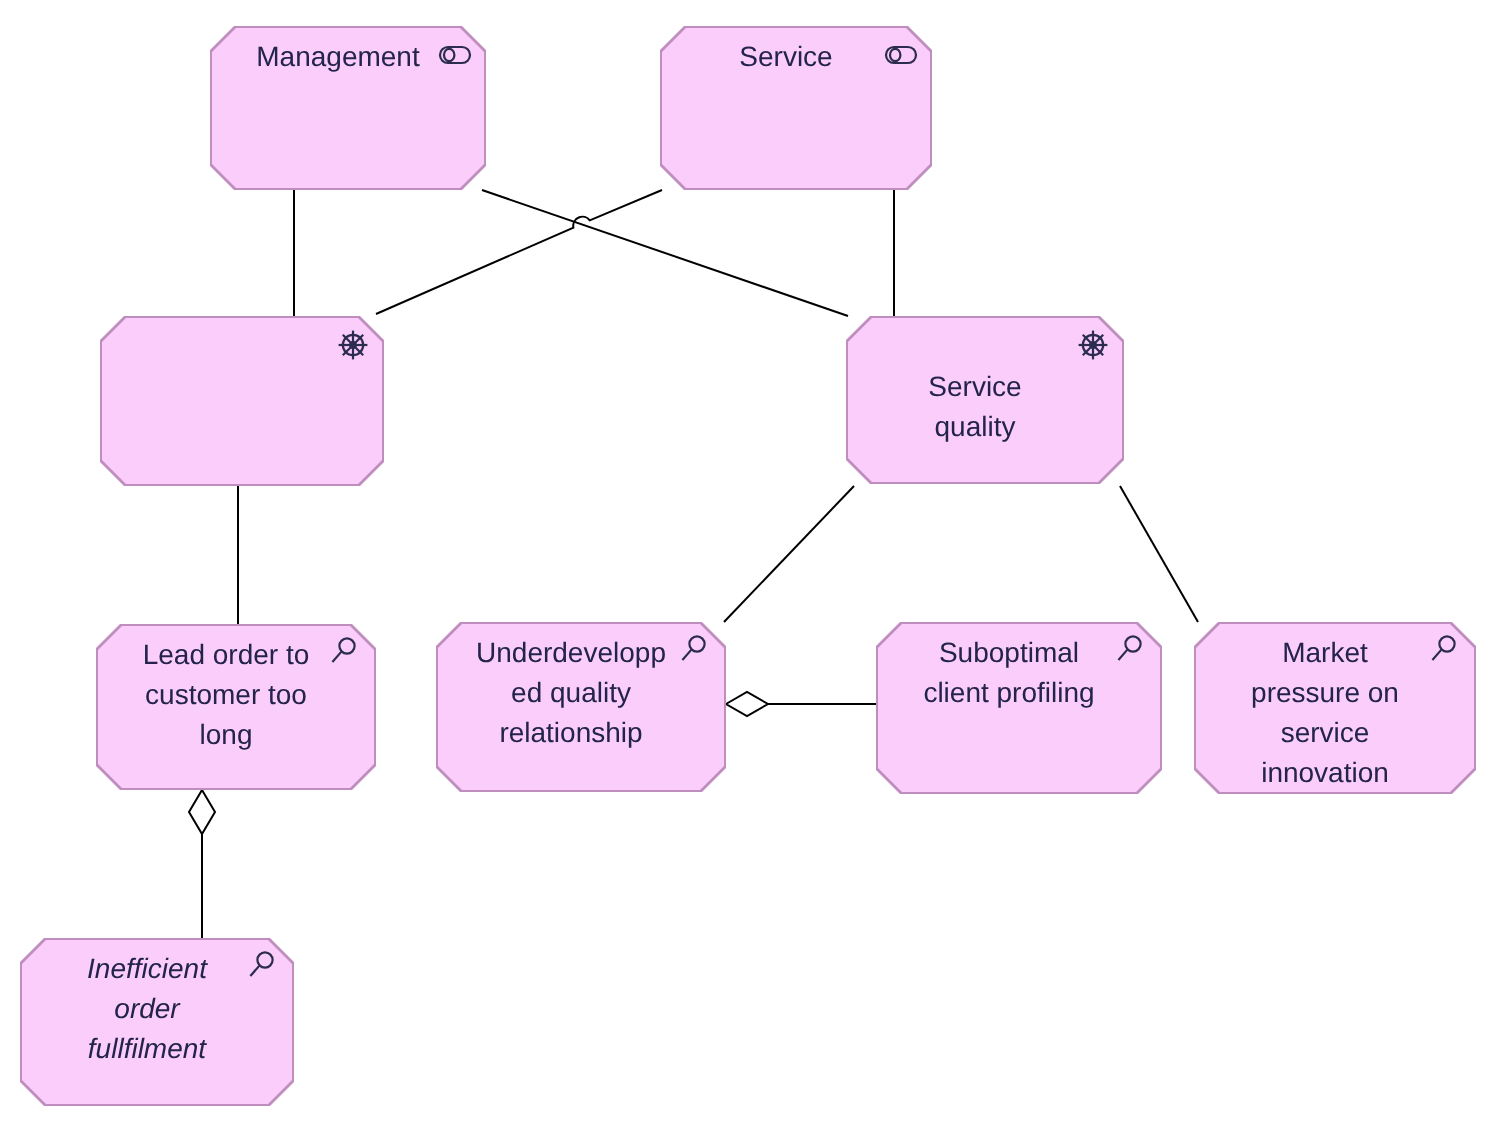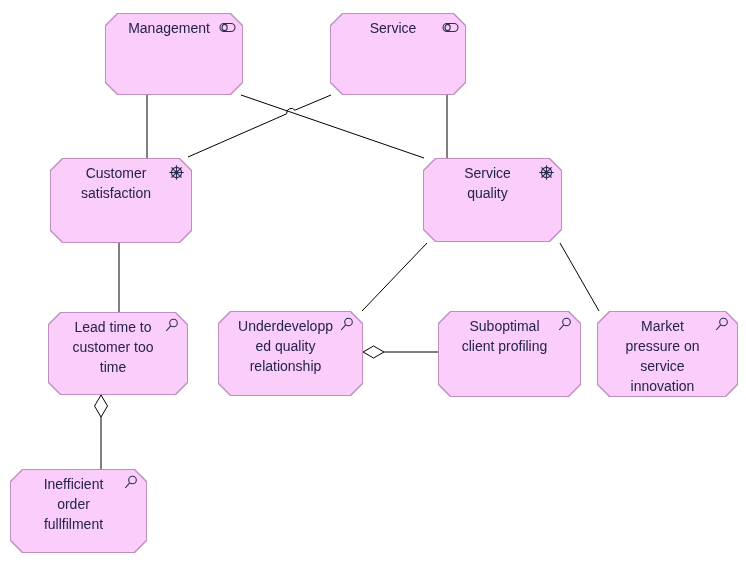--- a/index.html
+++ b/index.html
@@ -13,26 +13,26 @@
   .node .bg{position:absolute;inset:0;background:#bf8ebf;}
   .node .fg{position:absolute;inset:1px;background:#facdfa;}
   .label{
     position:absolute;top:5px;left:50%;transform:translateX(calc(-50% - 5px));
     text-align:center;font-size:14px;line-height:20px;color:#23234b;
   }
   .nowrap .label{white-space:nowrap;}
   .icon{position:absolute;top:6px;right:7px;width:17px;height:17px;}
   .icon svg{display:block;}
   .n-cs .label{width:95px;}
-  .n-sq .label{width:62px;}
+  .n-sq .label{width:62px;margin-top:20px;}
   .n-lt .label{width:106px;}
   .n-ud .label{width:101px;overflow-wrap:break-word;}
   .n-so .label{width:86px;}
   .n-mp .label{width:94px;}
-  .n-io .label{width:92px;}
+  .n-io .label{width:92px;font-style:italic;}
 </style>
 </head>
 <body>
 
 <div id="canvas">
 
   <svg id="wires" viewBox="0 0 746 566" xmlns="http://www.w3.org/2000/svg">
     <g stroke="#000000" stroke-width="1" fill="none">
       <line x1="147" y1="94" x2="147" y2="158"></line>
       <line x1="447" y1="94" x2="447" y2="158"></line>
@@ -80,21 +80,20 @@
         <g stroke="#2c2c50" stroke-width="1.1">
           <line x1="8.5" y1="1.3" x2="8.5" y2="15.7"></line>
           <line x1="1.3" y1="8.5" x2="15.7" y2="8.5"></line>
           <line x1="3.4" y1="3.4" x2="13.6" y2="13.6"></line>
           <line x1="3.4" y1="13.6" x2="13.6" y2="3.4"></line>
           <circle cx="8.5" cy="8.5" r="5.1" fill="none"></circle>
           <circle cx="8.5" cy="8.5" r="1.4" fill="#2c2c50"></circle>
         </g>
       </svg>
     </span>
-    <div class="label">Customer satisfaction</div>
   </div>
 
   <div class="node n-sq" style="left:423px;top:158px;width:139px;height:84px">
     <div class="bg oct"></div>
     <div class="fg oct"></div>
     <span class="icon">
       <svg width="17" height="17" viewBox="0 0 17 17">
         <g stroke="#2c2c50" stroke-width="1.1">
           <line x1="8.5" y1="1.3" x2="8.5" y2="15.7"></line>
           <line x1="1.3" y1="8.5" x2="15.7" y2="8.5"></line>
@@ -110,21 +109,21 @@
 
   <div class="node n-lt" style="left:48px;top:312px;width:140px;height:83px">
     <div class="bg oct"></div>
     <div class="fg oct"></div>
     <span class="icon">
       <svg width="16" height="16" viewBox="0 0 16 16">
         <circle cx="9.5" cy="5" r="3.8" fill="none" stroke="#2c2c50" stroke-width="1.1"></circle>
         <line x1="6.7" y1="7.8" x2="2.2" y2="13" stroke="#2c2c50" stroke-width="1.1"></line>
       </svg>
     </span>
-    <div class="label">Lead time to customer too time</div>
+    <div class="label">Lead order to customer too long</div>
   </div>
 
   <div class="node n-ud" style="left:218px;top:311px;width:145px;height:85px">
     <div class="bg oct"></div>
     <div class="fg oct"></div>
     <span class="icon">
       <svg width="16" height="16" viewBox="0 0 16 16">
         <circle cx="9.5" cy="5" r="3.8" fill="none" stroke="#2c2c50" stroke-width="1.1"></circle>
         <line x1="6.7" y1="7.8" x2="2.2" y2="13" stroke="#2c2c50" stroke-width="1.1"></line>
       </svg>

